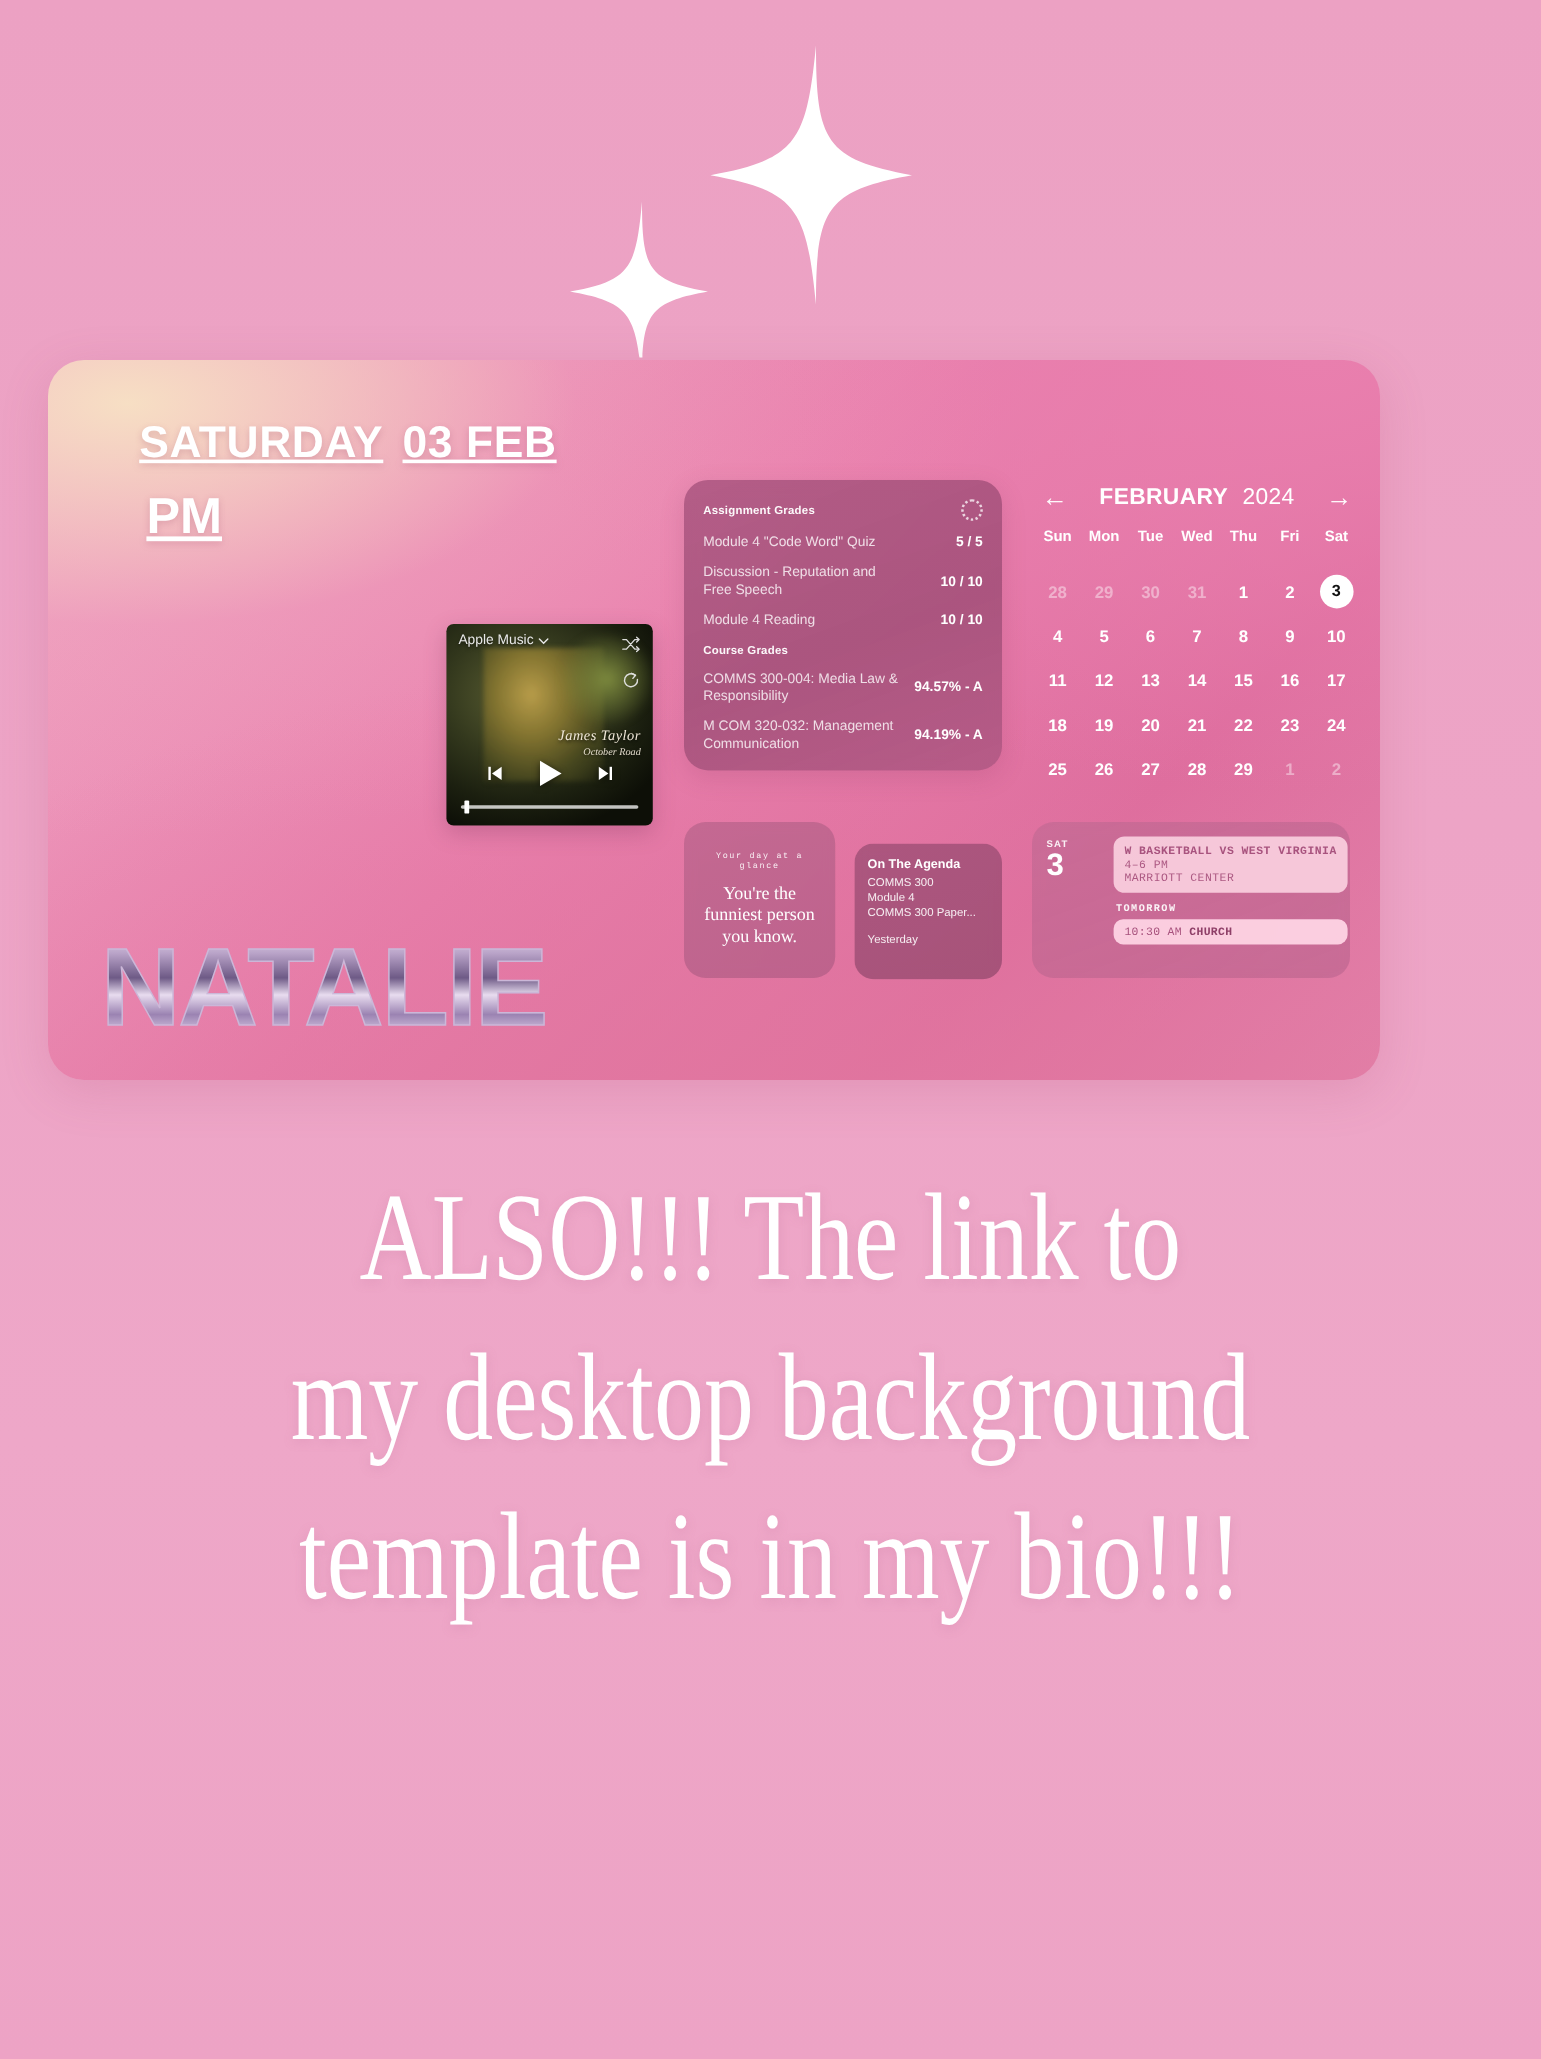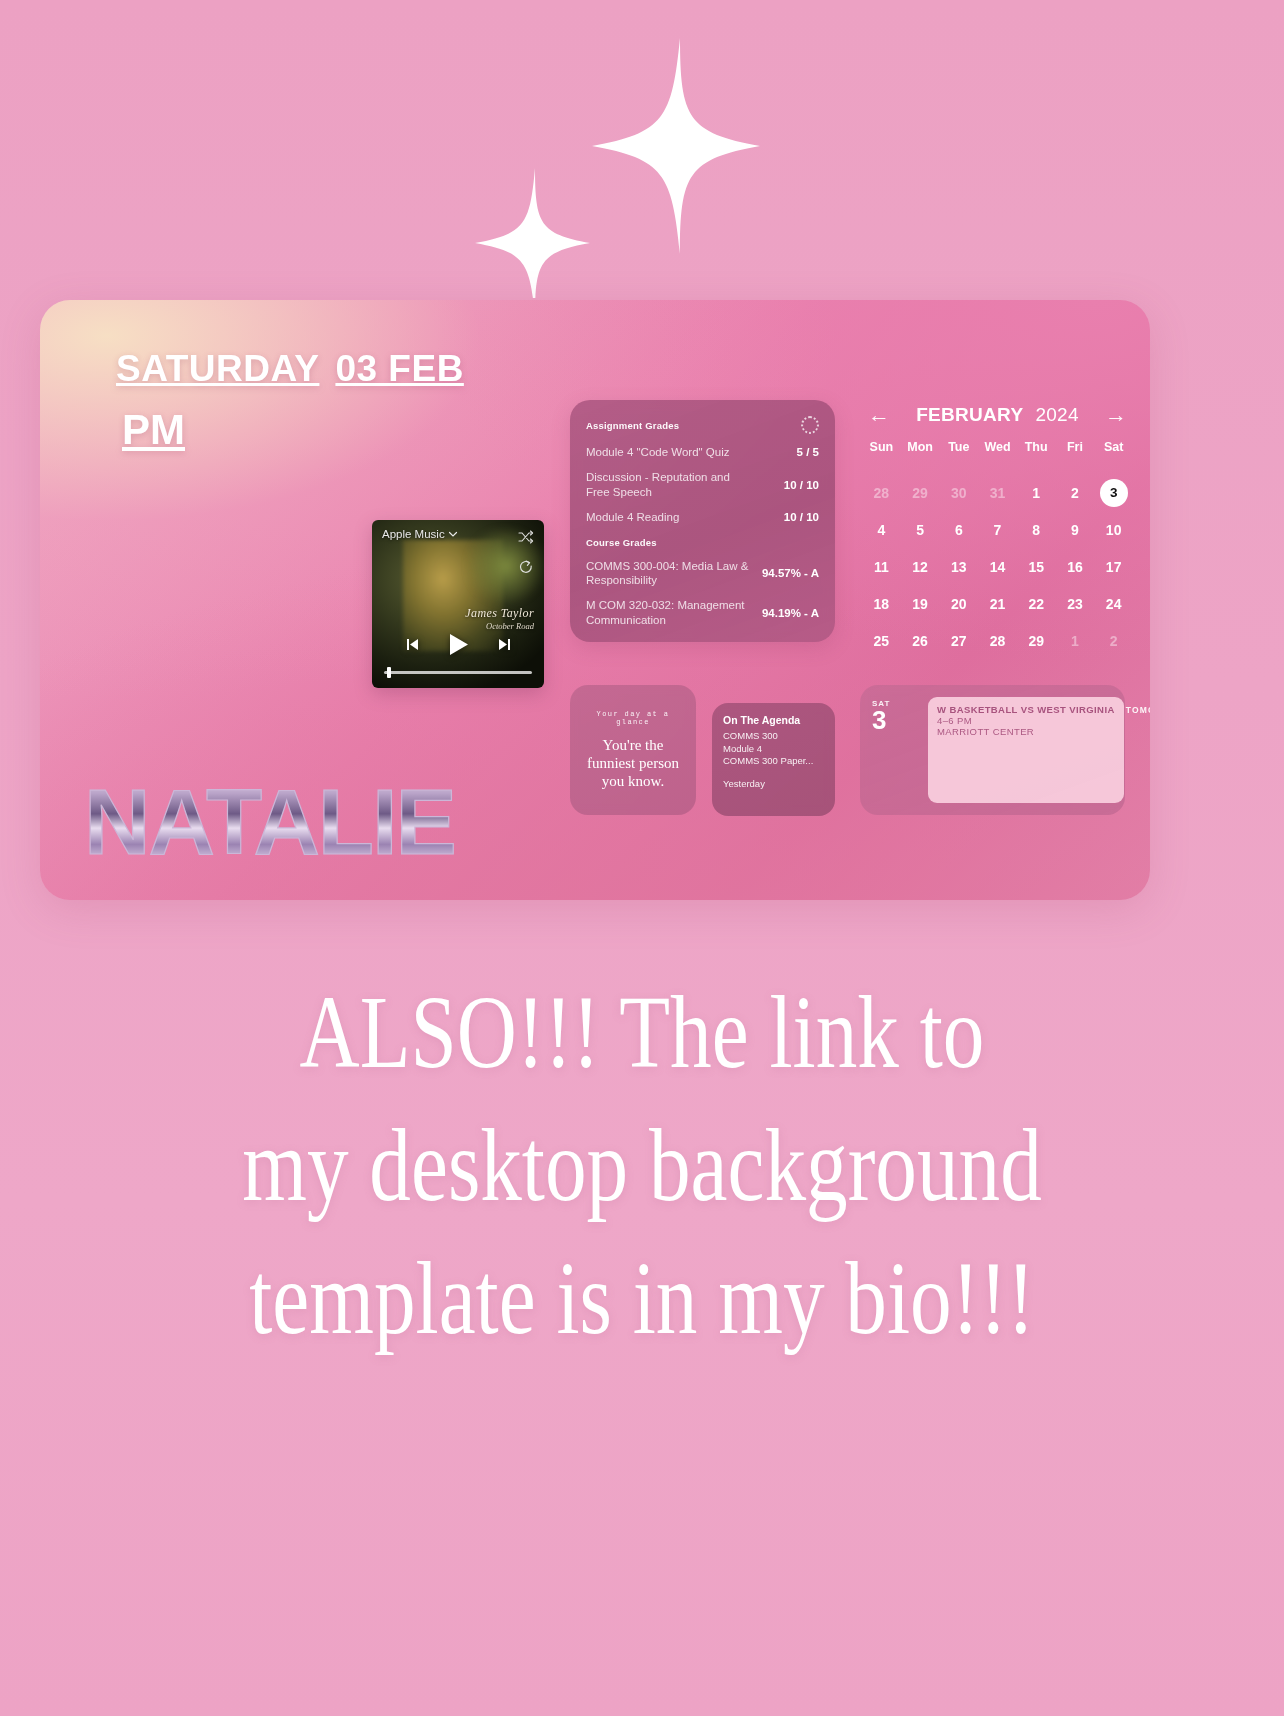--- a/index.html
+++ b/index.html
@@ -181,21 +181,21 @@
   .events {
     position:absolute; left:820px; top:385px; width:265px; height:130px;
     border-radius:18px; padding:12px 12px;
     background:linear-gradient(160deg, rgba(186,104,144,0.55), rgba(176,94,136,0.50));
     backdrop-filter:blur(5px); color:#fff;
     display:flex; gap:10px;
   }
   .events .ev-date { width:46px; flex:0 0 46px; padding-top:2px; }
   .events .ev-dow  { font-size:8px; font-weight:700; letter-spacing:1px; opacity:.9; }
   .events .ev-num  { font-size:26px; font-weight:700; line-height:1.05; margin-top:-1px; }
-  .events .ev-col  { flex:1; display:flex; flex-direction:row; }
+  .events .ev-col  { flex:1; display:flex; flex-direction:column;font-family:Liberation Mono, monospace; }
   .events .ev-card {
     background:rgba(255,220,232,0.82); color:#a8537e;
     border-radius:9px; padding:7px 9px;
   }
   .events .ev-t  { font-size:9.5px; font-weight:700; letter-spacing:.4px; white-space:nowrap; overflow:hidden; }
   .events .ev-s  { font-size:9.5px; letter-spacing:.4px; opacity:.95; }
   .events .ev-lbl{ font-size:8.5px; font-weight:700; letter-spacing:1.2px; margin:8px 0 4px 2px; color:rgba(255,255,255,.92); }
   .events .ev-pill {
     background:rgba(255,214,230,0.92); color:#a8537e;
     border-radius:8px; padding:5px 9px; font-size:9.5px; letter-spacing:.3px;

